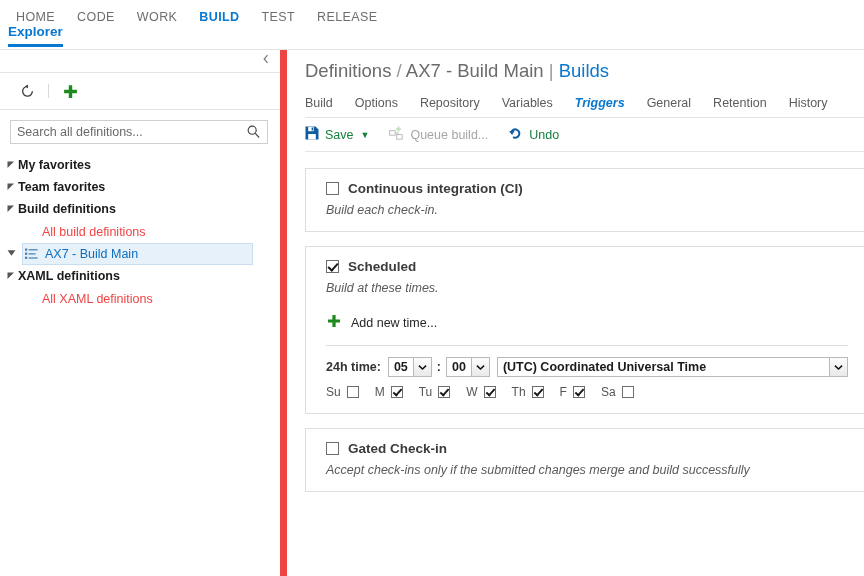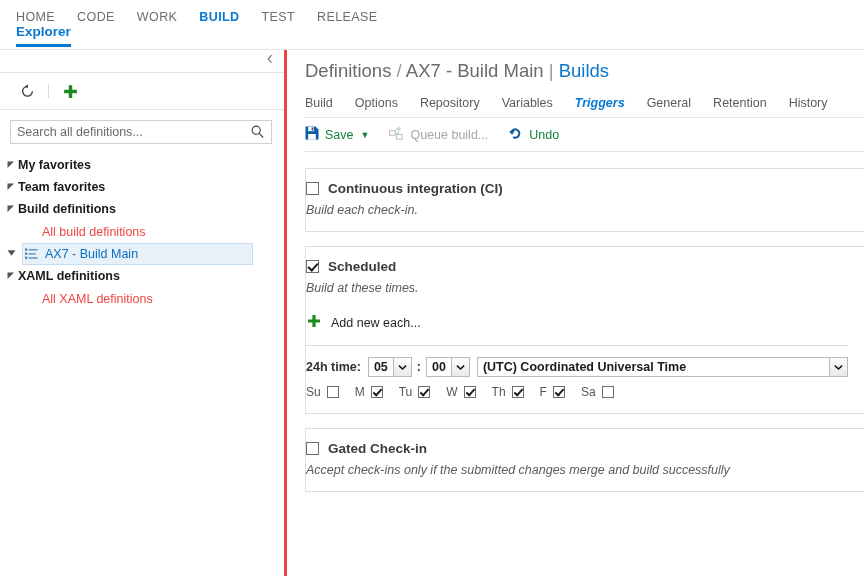--- a/index.html
+++ b/index.html
@@ -20,36 +20,36 @@
     gap:22px;
     font-size:12.5px;
     letter-spacing:0.4px;
   }
   .topnav .hub { color:#6e6e6e; cursor:pointer; }
   .topnav .hub.active { color:#0878d1; font-weight:bold; }
 
   .subnav {
     height:26px;
     display:flex; align-items:flex-start;
-    padding-left:16px;
+    padding-left:8px;
     border-bottom:1px solid #e4e4e4;
     position:relative;
   }
   .subnav .pivot {
     color:#0878d1; font-weight:bold; font-size:13.5px;
     padding-bottom:5px;
     border-bottom:3px solid #0878d1;
     cursor:pointer;
   }
 
   
   .shell { display:flex; height:526px; }
 
   
-  .sidebar { width:287px; flex:0 0 287px; position:relative; border-right:3px solid #ef4444; }
+  .sidebar { width:287px; flex:0 0 287px; position:relative; border-right:7px solid #ef4444; }
   .collapse-row { height:23px; position:relative; border-bottom:1px solid #e4e4e4; }
   .collapse-chev {
     position:absolute; right:9px; top:4px;
     width:10px; height:10px; color:#777; font-size:11px; line-height:10px;
     cursor:pointer;
   }
   .sb-toolbar {
     height:37px; display:flex; align-items:center; gap:0px;
     padding-left:14px;
     border-bottom:1px solid #e4e4e4;
@@ -109,21 +109,21 @@
     height:34px; border-bottom:1px solid #e4e4e4;
     font-size:12.5px;
   }
   .cmd { display:flex; align-items:center; gap:6px; cursor:pointer; color:#15803d; }
   .cmd.disabled { color:#a6a6a6; cursor:default; }
   .cmd .caret-sm { font-size:9px; margin-left:1px; }
 
   .panels { padding-top:16px; }
   .panel {
     border:1px solid #dedede; background:#fff;
-    padding:12px 16px 14px 0;
+    padding:12px 16px 14px 20px;
     margin-bottom:14px;
     margin-right:-1px;
   }
   .panel-head { display:flex; align-items:center; gap:9px; }
   .panel-title { font-size:13.5px; font-weight:bold; color:#3b3b3b; }
   .panel-sub { font-style:italic; color:#5a5a5a; font-size:12.5px; margin-top:7px; }
 
   .cb {
     width:13px; height:13px; flex:0 0 13px;
     border:1px solid #6c6c6c; background:#fff;
@@ -361,21 +361,21 @@
           <span class="panel-title">Scheduled</span>
         </div>
         <div class="panel-sub">Build at these times.</div>
 
         <div class="addtime">
           <span>
             <svg width="16" height="16" viewBox="0 0 16 16" aria-hidden="true">
               <path d="M6.4 2 H9.6 V6.4 H14 V9.6 H9.6 V14 H6.4 V9.6 H2 V6.4 H6.4 Z" fill="#1c8a1c"></path>
             </svg>
           </span>
-          <span class="lbl">Add new each...</span>
+          <span class="lbl">Add new time...</span>
         </div>
 
         <div class="sched-rule">
           <div class="time-row">
             <span class="lead">24h time:</span>
 
             <span class="sel-box">
               <span class="val">05</span>
               <span class="arrow">
                 <svg width="9" height="7" viewBox="0 0 10 7" aria-hidden="true">

